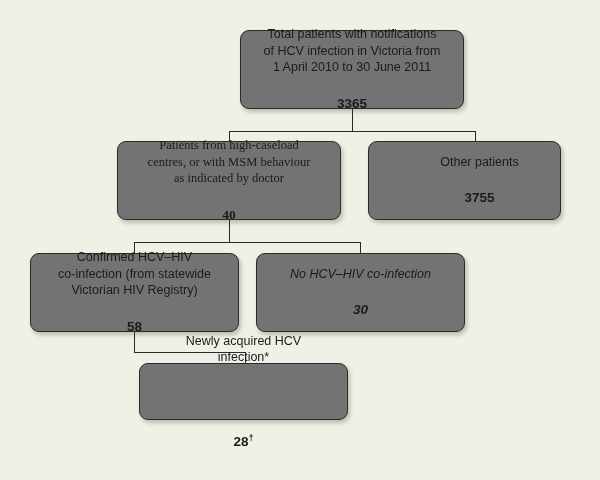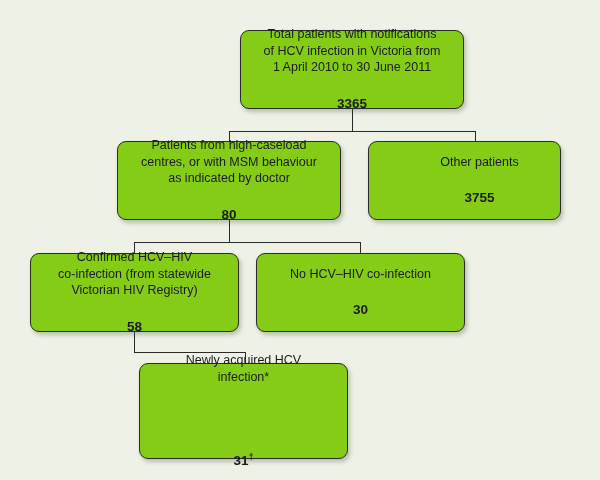--- a/index.html
+++ b/index.html
@@ -24,21 +24,21 @@
     position: absolute;
     background: #2a2a2a;
   }
   .line.v { width: 1px; }
   .line.h { height: 1px; }
 
   
   .node {
     position: absolute;
     box-sizing: border-box;
-    background: #84cc16;
+    background: #737373;
     border: 1px solid #2b2b2b;
     border-radius: 9px;
     box-shadow: 2px 3px 4px rgba(60, 70, 50, 0.30);
     display: flex;
     flex-direction: column;
     align-items: center;
     justify-content: center;
     text-align: center;
     color: #1b1b1b;
     font-size: 12.5px;
@@ -58,25 +58,25 @@
   }
   .node .count sup {
     font-size: 8.5px;
     font-weight: bold;
     vertical-align: super;
     line-height: 0;
   }
 
   
   #node-total        { left: 240px; top: 30px;  width: 224px; height: 79px; }
-  #node-highcaseload { left: 117px; top: 141px; width: 224px; height: 79px; }
+  #node-highcaseload { left: 117px; top: 141px; width: 224px; height: 79px; font-family: Liberation Serif, serif; }
   #node-other        { left: 368px; top: 141px; width: 193px; height: 79px; padding-left: 38px; }
   #node-coinfection  { left: 30px;  top: 253px; width: 209px; height: 79px; }
-  #node-nocoinf      { left: 256px; top: 253px; width: 209px; height: 79px; }
-  #node-newlyacq     { left: 139px; top: 363px; width: 209px; height: 96px; gap: 48px; }
+  #node-nocoinf      { left: 256px; top: 253px; width: 209px; height: 79px; font-style: italic; }
+  #node-newlyacq     { left: 139px; top: 363px; width: 209px; height: 57px; gap: 48px; }
 </style>
 </head>
 <body>
 
 <div id="flowchart">
 
   <div class="line v" style="left:352px; top:109px; height:22px;"></div>
   <div class="line h" style="left:229px; top:131px; width:247px;"></div>
   <div class="line v" style="left:229px; top:131px; height:11px;"></div>
   <div class="line v" style="left:475px; top:131px; height:11px;"></div>
@@ -94,21 +94,21 @@
     <span class="label">Total patients with notifications
 of HCV infection in Victoria from
 1 April 2010 to 30 June 2011</span>
     <span class="count"><span>3365</span></span>
   </div>
 
   <div class="node" id="node-highcaseload">
     <span class="label">Patients from high-caseload
 centres, or with MSM behaviour
 as indicated by doctor</span>
-    <span class="count"><span>80</span></span>
+    <span class="count"><span>40</span></span>
   </div>
 
   <div class="node" id="node-other">
     <span class="label">Other patients</span>
     <span class="count"><span>3755</span></span>
   </div>
 
   <div class="node" id="node-coinfection">
     <span class="label">Confirmed HCV–HIV
 co-infection (from statewide
@@ -117,16 +117,16 @@
   </div>
 
   <div class="node" id="node-nocoinf">
     <span class="label">No HCV–HIV co-infection</span>
     <span class="count"><span>30</span></span>
   </div>
 
   <div class="node" id="node-newlyacq">
     <span class="label">Newly acquired HCV
 infection*</span>
-    <span class="count"><span>31</span><sup>†</sup></span>
+    <span class="count"><span>28</span><sup>†</sup></span>
   </div>
 
 </div>
 
 </body></html>

